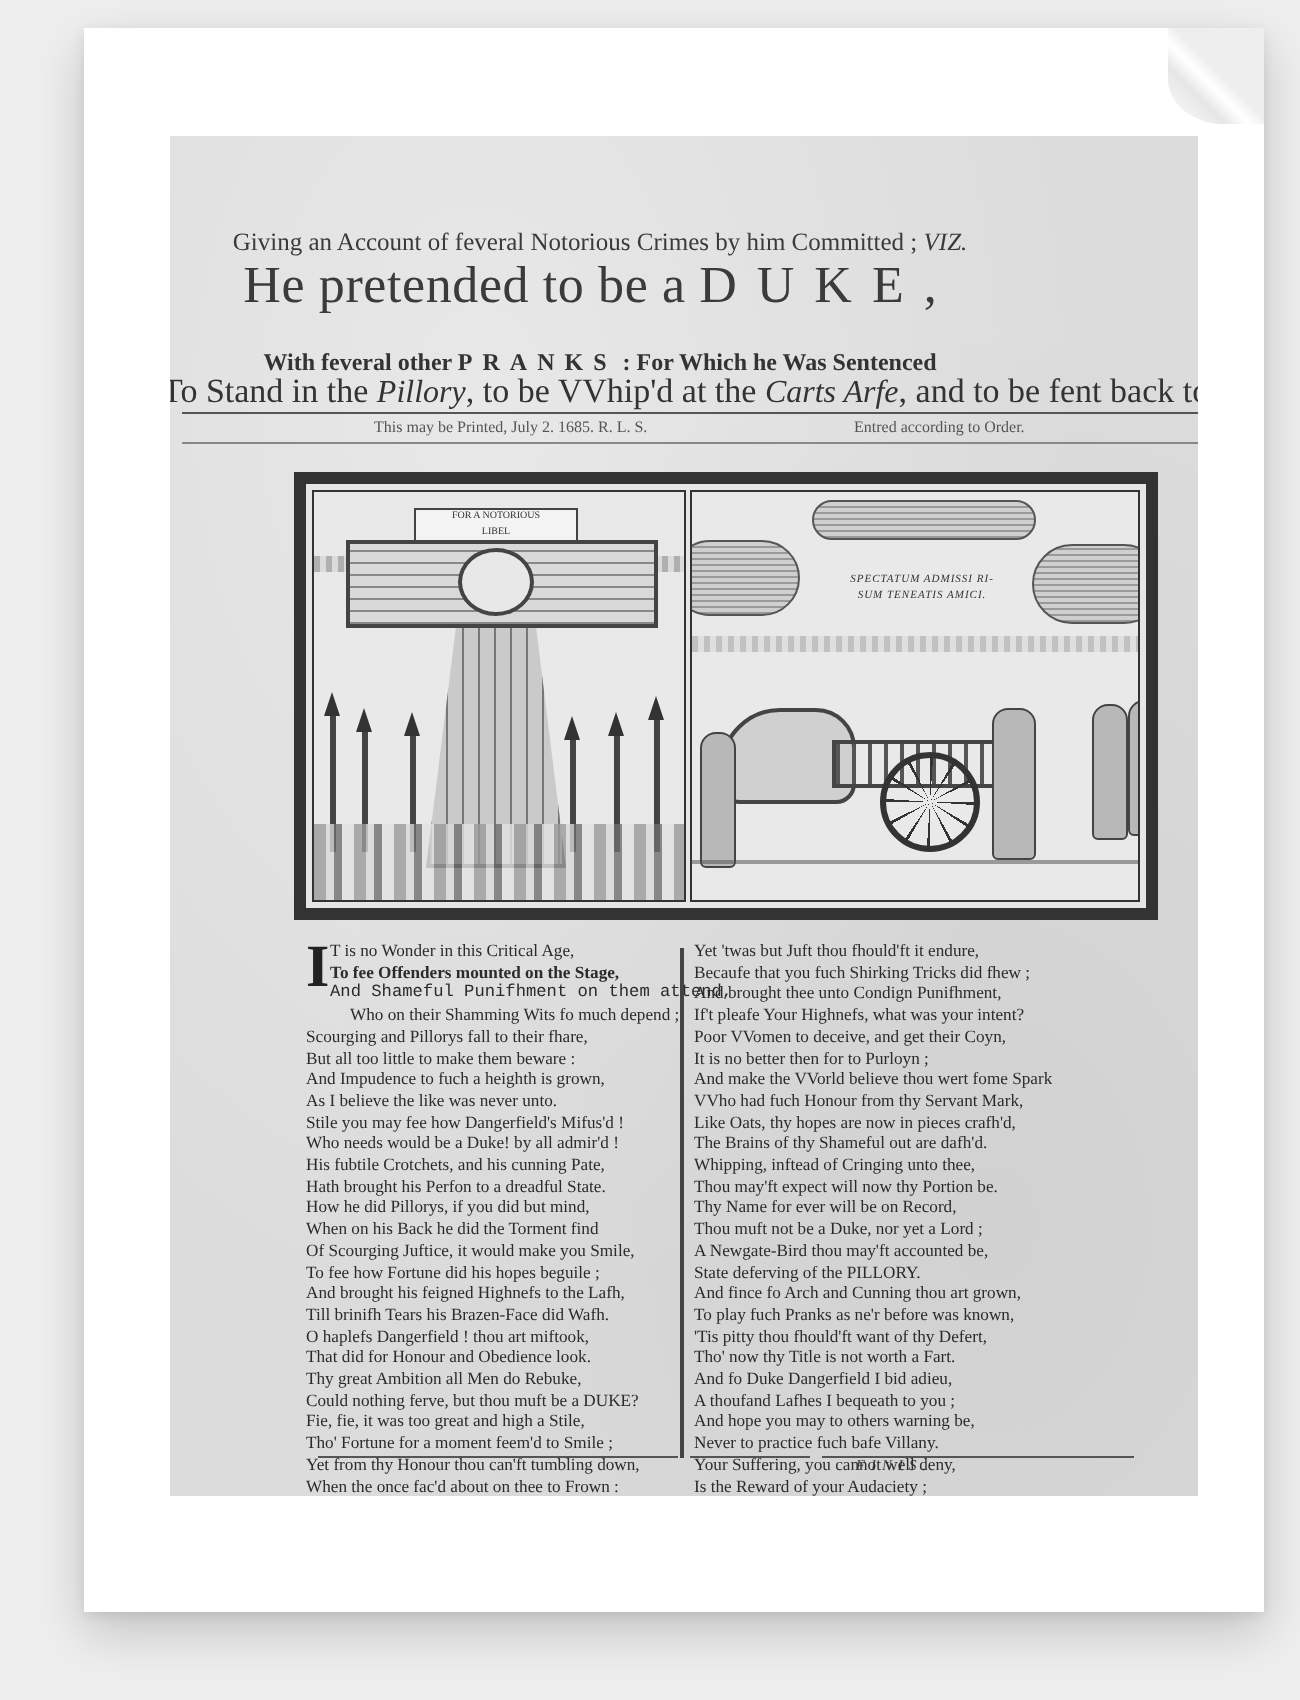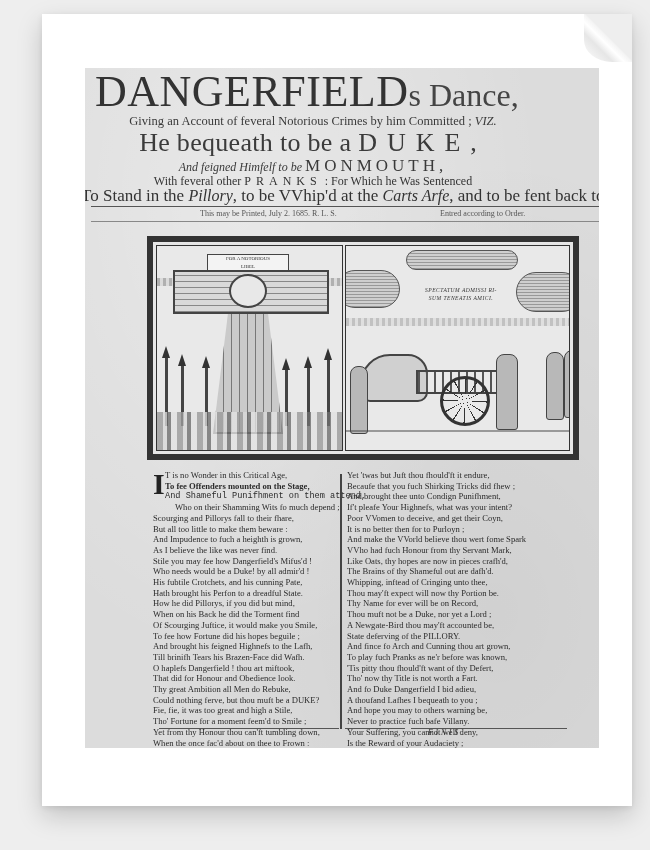--- a/index.html
+++ b/index.html
@@ -27,28 +27,28 @@
         radial-gradient(ellipse at 80% 80%, rgba(0,0,0,0.05), transparent 60%);
       color:#2a2a2a;
       overflow:hidden;
     }
     .title {
       position:absolute; left:10px; top:2px; width:510px;
       white-space:nowrap; line-height:1;
     }
     .title .big { font-size:44px; letter-spacing:0.5px; color:#333; }
     .title .small { font-size:32px; color:#444; }
-    .line { position:absolute; white-space:nowrap; text-align:center; left:17px; width:422px; }
+    .line { position:absolute; white-space:nowrap; text-align:center; left:4px; width:422px; }
     .sub1 { top:46px; font-size:12.5px; color:#3a3a3a; }
     .sub1 i { font-style:italic; }
     .duke { top:60px; font-size:26px; color:#3b3b3b; letter-spacing:0.3px; }
     .duke .caps { letter-spacing:10px; }
     .monmouth { top:88px; font-size:12px; color:#3a3a3a; }
     .monmouth .caps { font-size:17px; letter-spacing:4px; }
-    .pranks { top:106px; font-size:12px; font-weight:normal; color:#333; }
+    .pranks { top:106px; font-size:12px; font-weight:bold; color:#333; }
     .pranks .caps { letter-spacing:5px; }
     .stand { top:118px; font-size:17px; color:#333; left:-4px; width:522px; }
     .stand i { font-size:16px; }
     .rule { position:absolute; height:1px; background:#555; }
     .printed { top:141px; font-size:8px; color:#555; }
     .printed .r { position:absolute; left:338px; }
     .printed .l { position:absolute; left:98px; }
 
     .woodcut {
       position:absolute; left:62px; top:168px; width:432px; height:224px;
@@ -91,38 +91,31 @@
   </style>
 </head>
 <body>
 
 <div class="frame">
   <div class="curl"></div>
 </div>
 
 <div class="sheet">
 
-  <div class="title">
-    <span class="big">DANGERFIELD</span><span class="small">s Dance,</span>
-  </div>
 
   <div class="line sub1">
     <span>Giving an Account of feveral Notorious Crimes by him Committed ;</span>
     <i>VIZ.</i>
   </div>
 
   <div class="line duke">
-    <span>He bequeath to be a</span>
+    <span>He pretended to be a</span>
     <span class="caps">DUKE,</span>
   </div>
 
-  <div class="line monmouth">
-    <i>And feigned Himfelf to be</i>
-    <span class="caps">MONMOUTH,</span>
-  </div>
 
   <div class="line pranks">
     <span>With feveral other</span>
     <span class="caps">PRANKS</span>
     <span>: For Which he Was Sentenced</span>
   </div>
 
   <div class="line stand">
     <span>To Stand in the</span>
     <i>Pillory</i><span>, to be VVhip'd at the</span>
@@ -178,21 +171,21 @@
 
   <div class="dropcap">I</div>
   <div class="poem left" id="poem-left">
       <div class="ln" style="padding-left: 12px;">T is no Wonder in this Critical Age,</div>
       <div class="ln" style="padding-left: 12px; font-weight: bold;">To fee Offenders mounted on the Stage,</div>
       <div class="ln" style="padding-left: 12px; font-family: Liberation Mono, monospace;">And Shameful Punifhment on them attend,</div>
       <div class="ln" style="padding-left: 22px;">Who on their Shamming Wits fo much depend ;</div>
       <div class="ln">Scourging and Pillorys fall to their fhare,</div>
       <div class="ln">But all too little to make them beware :</div>
       <div class="ln">And Impudence to fuch a heighth is grown,</div>
-      <div class="ln">As I believe the like was never find.</div>
+      <div class="ln">As I believe the like was never unto.</div>
       <div class="ln">Stile you may fee how Dangerfield's Mifus'd !</div>
       <div class="ln">Who needs would be a Duke! by all admir'd !</div>
       <div class="ln">His fubtile Crotchets, and his cunning Pate,</div>
       <div class="ln">Hath brought his Perfon to a dreadful State.</div>
       <div class="ln">How he did Pillorys, if you did but mind,</div>
       <div class="ln">When on his Back he did the Torment find</div>
       <div class="ln">Of Scourging Juftice, it would make you Smile,</div>
       <div class="ln">To fee how Fortune did his hopes beguile ;</div>
       <div class="ln">And brought his feigned Highnefs to the Lafh,</div>
       <div class="ln">Till brinifh Tears his Brazen-Face did Wafh.</div>

